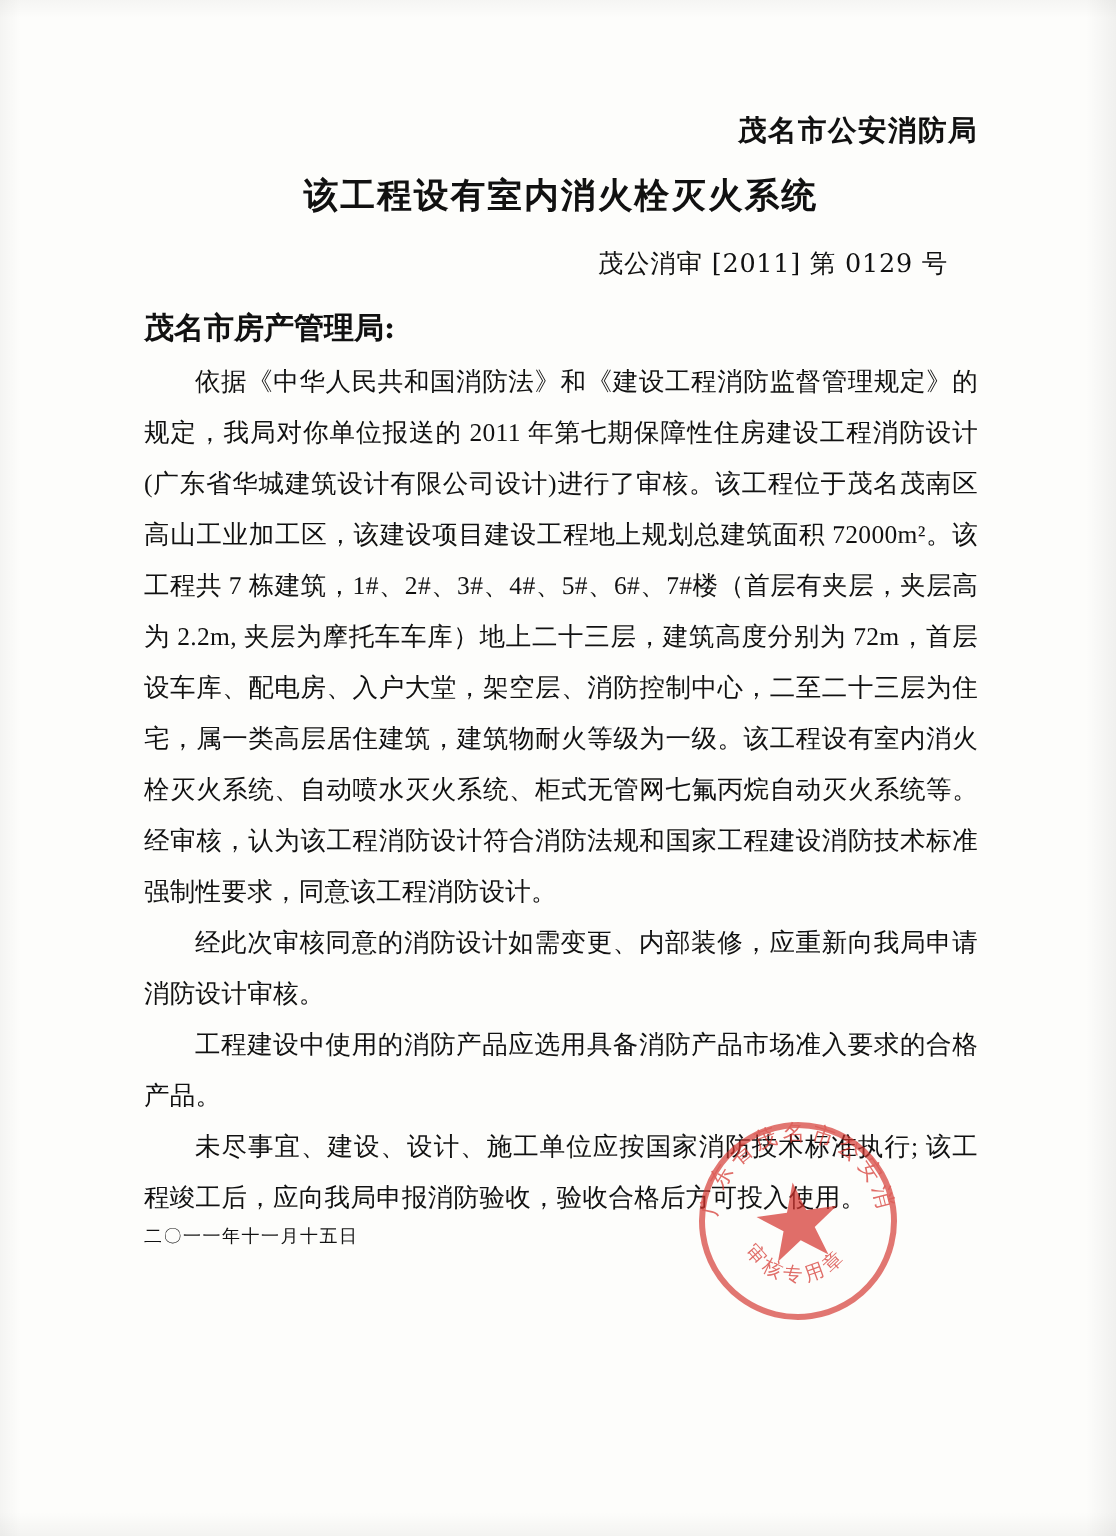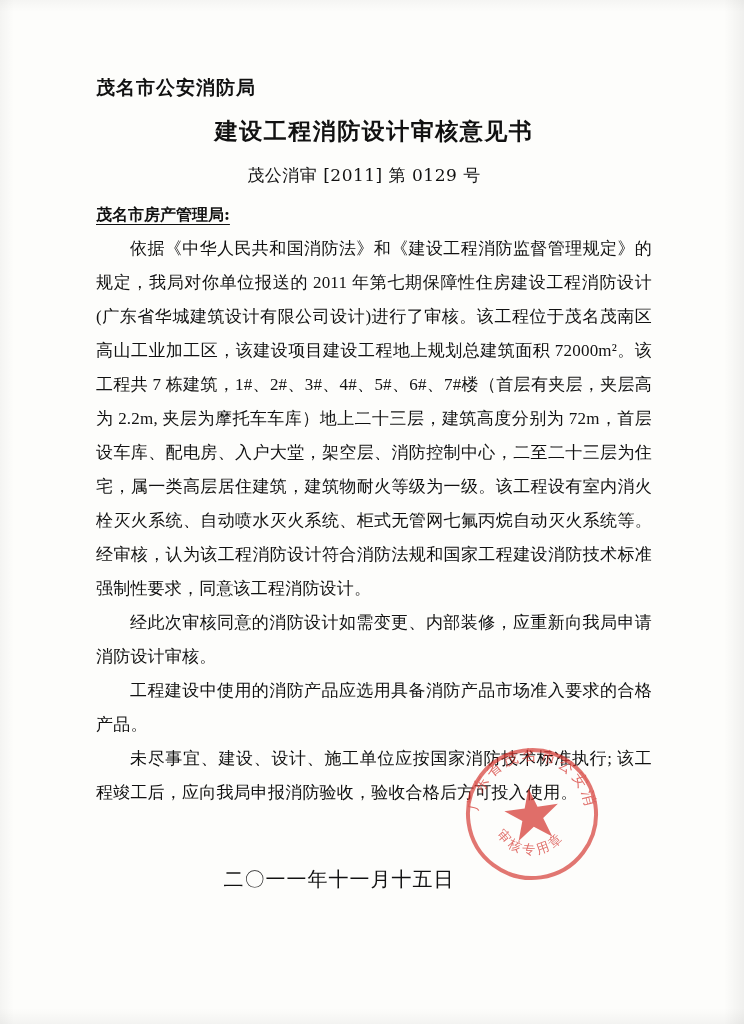--- a/index.html
+++ b/index.html
@@ -32,63 +32,61 @@
       linear-gradient(0deg, rgba(0,0,0,0.04) 0px, rgba(0,0,0,0.0) 16px);
     pointer-events: none;
   }
   .content {
     position: absolute;
     left: 96px;
     top: 76px;
     width: 556px;
   }
   .org-name {
-    text-align: left;
+    text-align: right;
     font-size: 19px;
     font-weight: bold;
     letter-spacing: 1px;
     margin: 0 0 18px 0;
     line-height: 1.2;
   }
   .doc-title {
     text-align: center;
     font-size: 23px;
     font-weight: bold;
     letter-spacing: 1.5px;
     margin: 0 0 20px 0;
     line-height: 1.2;
   }
   .doc-number {
-    text-align: center;
+    text-align: right;
     font-size: 17px;
     letter-spacing: 0.5px;
     margin: 0 20px 18px 0;
   }
   .recipient {
-    font-size: 16px;
+    font-size: 20px;
     font-weight: bold;
     margin: 0 0 6px 0;
-    text-decoration: underline;
     text-underline-offset: 4px;
     display: inline-block;
   }
   .body-text p {
     font-size: 17px;
     line-height: 2.0;
     margin: 0;
     text-align: justify;
     text-justify: inter-ideograph;
     text-indent: 2em;
     letter-spacing: 0.2px;
     font-family: Liberation Serif, serif;
   }
   .date-line {
-    margin-top: 56px;
-    text-align: center;
-    font-size: 20px;
+    text-align: left;
+    font-size: 12px;
     letter-spacing: 1px;
     padding-right: 70px;
     position: relative;
     z-index: 1;
   }
   .footer-note {
     position: absolute;
     left: 128px;
     top: 880px;
     font-size: 17px;
@@ -109,21 +107,21 @@
 </head>
 <body>
 
 <div class="page">
   <div class="scan-tint"></div>
 
   <div class="content">
 
     <div class="org-name">茂名市公安消防局</div>
 
-    <div class="doc-title">建设工程消防设计审核意见书</div>
+    <div class="doc-title">该工程设有室内消火栓灭火系统</div>
 
     <div class="doc-number">茂公消审 [2011] 第 0129 号</div>
 
     <div>
       <span class="recipient">茂名市房产管理局:</span>
     </div>
 
     <div class="body-text">
       <p>依据《中华人民共和国消防法》和《建设工程消防监督管理规定》的规定，我局对你单位报送的 2011 年第七期保障性住房建设工程消防设计(广东省华城建筑设计有限公司设计)进行了审核。该工程位于茂名茂南区高山工业加工区，该建设项目建设工程地上规划总建筑面积 72000m²。该工程共 7 栋建筑，1#、2#、3#、4#、5#、6#、7#楼（首层有夹层，夹层高为 2.2m, 夹层为摩托车车库）地上二十三层，建筑高度分别为 72m，首层设车库、配电房、入户大堂，架空层、消防控制中心，二至二十三层为住宅，属一类高层居住建筑，建筑物耐火等级为一级。该工程设有室内消火栓灭火系统、自动喷水灭火系统、柜式无管网七氟丙烷自动灭火系统等。经审核，认为该工程消防设计符合消防法规和国家工程建设消防技术标准强制性要求，同意该工程消防设计。</p>
       <p>经此次审核同意的消防设计如需变更、内部装修，应重新向我局申请消防设计审核。</p>

